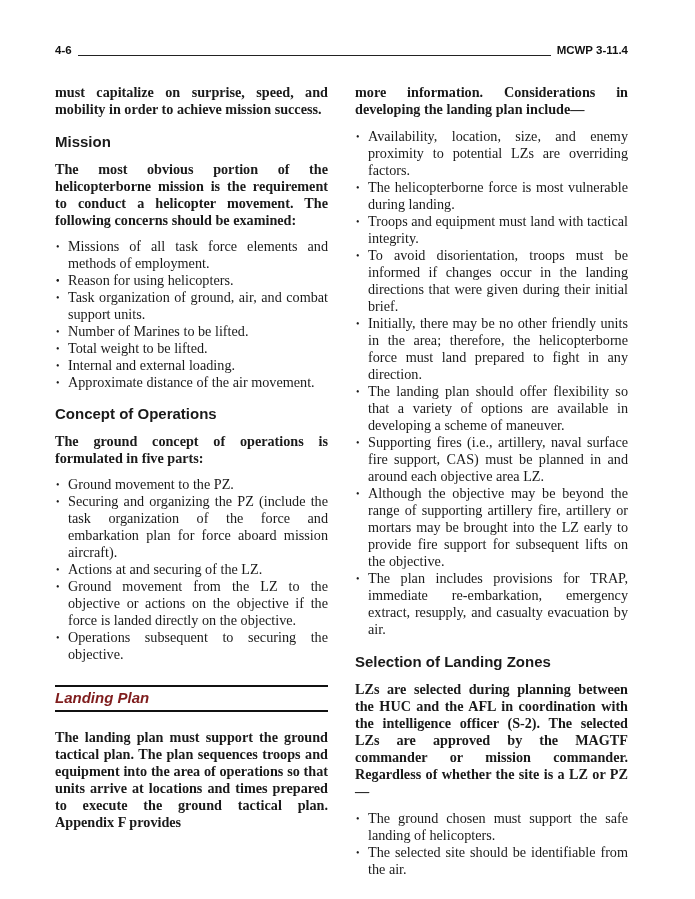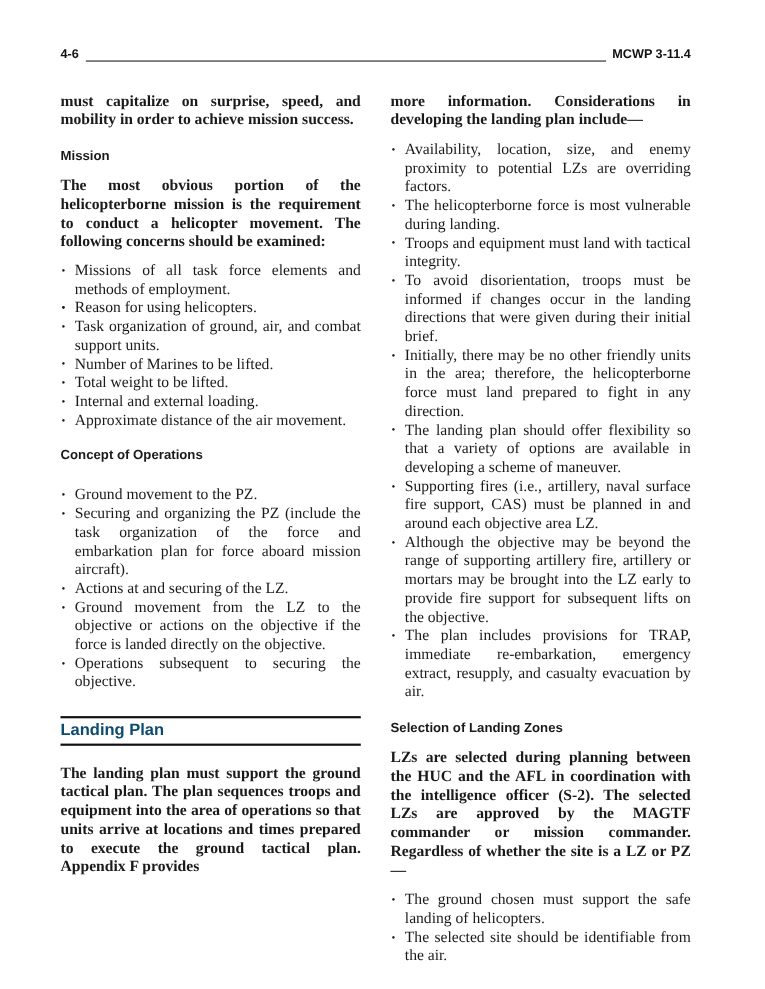--- a/index.html
+++ b/index.html
@@ -4,26 +4,26 @@
   <style>
     html, body { margin: 0; padding: 0; background: #ffffff; }
     body { width: 695px; height: 899px; position: relative; overflow: hidden; color: #1a1a1a; }
     .page-header { position: absolute; left: 55px; top: 40px; width: 573px; height: 16px; display: flex; align-items: flex-end; }
     .page-header .num, .page-header .pub { font-family: "Liberation Sans", sans-serif; font-weight: bold; font-size: 11.5px; color: #111; white-space: nowrap; }
     .page-header .rule { flex: 1; height: 0; border-top: 1px solid #222; margin: 0 6px; }
     .col { position: absolute; top: 84px; width: 273px; font-family: "Liberation Serif", serif; font-size: 14.2px; line-height: 17px; }
     .col.left { left: 55px; }
     .col.right { left: 355px; }
     p { margin: 0; text-align: justify; font-weight: bold; }
-    .h3 { font-family: "Liberation Sans", sans-serif; font-weight: bold; font-size: 12px; margin: 0; line-height: 17px; }
+    .h3 { font-family: "Liberation Sans", sans-serif; font-weight: bold; font-size: 15px; margin: 0; line-height: 17px; }
     ul { list-style: none; margin: 0; padding: 0; }
     li { position: relative; padding-left: 13px; text-align: justify; }
     li .bullet { position: absolute; left: 1px; top: 0; font-size: 10px; }
     .h2-wrap { border-top: 2px solid #111; border-bottom: 2px solid #111; padding: 2px 0 3px 0; }
-    .h2 { font-family: "Liberation Sans", sans-serif; font-size: 15px; margin: 0; line-height: 18px; color: #0c4a6e; }
+    .h2 { font-family: "Liberation Sans", sans-serif; font-size: 15px; margin: 0; line-height: 18px; color: #7f1d1d; font-style: italic; }
   </style>
 </head>
 <body>
 
 <div class="page-header">
   <span class="num">4-6</span>
   <span class="rule"></span>
   <span class="pub">MCWP 3-11.4</span>
 </div>
 
@@ -42,20 +42,21 @@
     <li><span class="bullet">•</span><span>Task organization of ground, air, and combat support units.</span></li>
     <li><span class="bullet">•</span><span>Number of Marines to be lifted.</span></li>
     <li><span class="bullet">•</span><span>Total weight to be lifted.</span></li>
     <li><span class="bullet">•</span><span>Internal and external loading.</span></li>
     <li><span class="bullet">•</span><span>Approximate distance of the air movement.</span></li>
   </ul>
 
   <div style="height:14px"></div>
   <h3 class="h3">Concept of Operations</h3>
   <div style="height:11px"></div>
+  <p>The ground concept of operations is formulated in five parts:</p>
   <div style="height:9px"></div>
   <ul>
     <li><span class="bullet">•</span><span>Ground movement to the PZ.</span></li>
     <li><span class="bullet">•</span><span>Securing and organizing the PZ (include the task organization of the force and embarkation plan for force aboard mission aircraft).</span></li>
     <li><span class="bullet">•</span><span>Actions at and securing of the LZ.</span></li>
     <li><span class="bullet">•</span><span>Ground movement from the LZ to the objective or actions on the objective if the force is landed directly on the objective.</span></li>
     <li><span class="bullet">•</span><span>Operations subsequent to securing the objective.</span></li>
   </ul>
 
   <div style="height:22px"></div>

